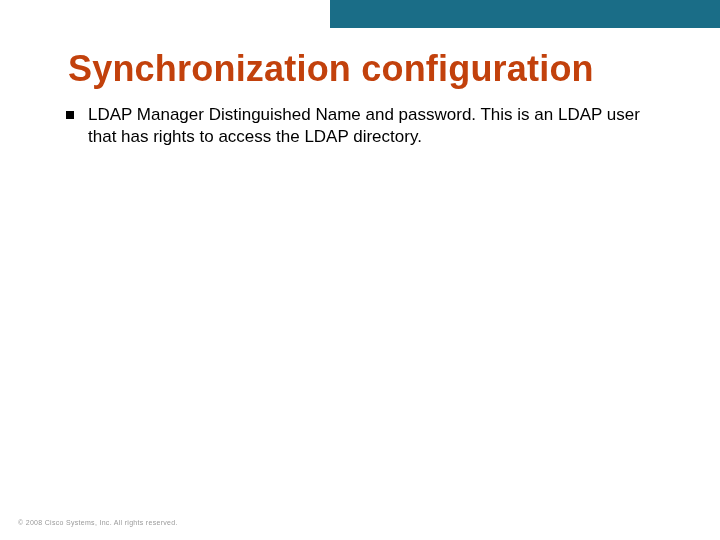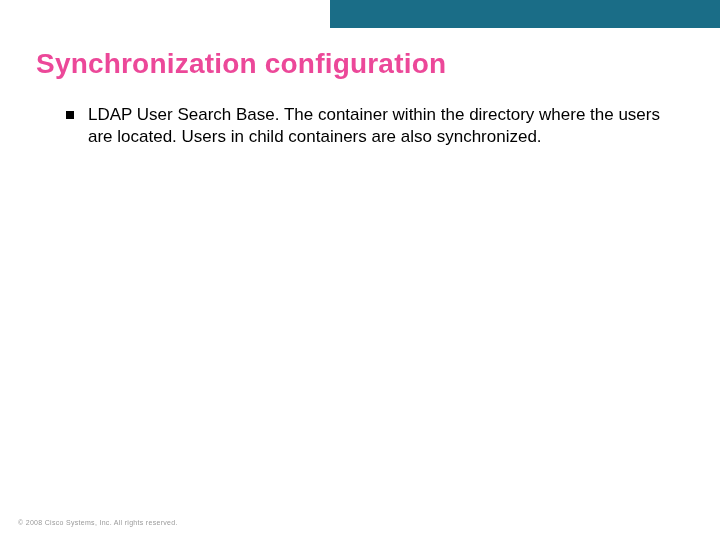--- a/index.html
+++ b/index.html
@@ -11,24 +11,24 @@
     box-sizing:border-box;
     overflow:hidden;
   }
   .banner{
     position:absolute;
     top:0;left:330px;right:0;height:28px;
     background:#1a6d87;
   }
   .title{
     position:absolute;
-    top:48px;left:36px;
-    font-size:28px;
+    top:48px;left:68px;
+    font-size:36px;
     font-weight:bold;
-    color:#ec4899;
+    color:#c2410c;
     letter-spacing:0.2px;
   }
   .content{
     position:absolute;
     top:104px;left:60px;right:50px;
   }
   .bullet{
     position:relative;
     padding-left:28px;
     margin-bottom:34px;
@@ -53,17 +53,17 @@
 </style>
 </head>
 <body>
 
 <div class="banner"></div>
 
 <div class="title">Synchronization configuration</div>
 
 <div class="content">
   <div class="bullet">
-    <span>LDAP User Search Base. The container within the directory where the users are located. Users in child containers are also synchronized.</span>
+    <span>LDAP Manager Distinguished Name and password. This is an LDAP user that has rights to access the LDAP directory.</span>
   </div>
 </div>
 
 <div class="footer">© 2008 Cisco Systems, Inc. All rights reserved.</div>
 
 </body></html>

